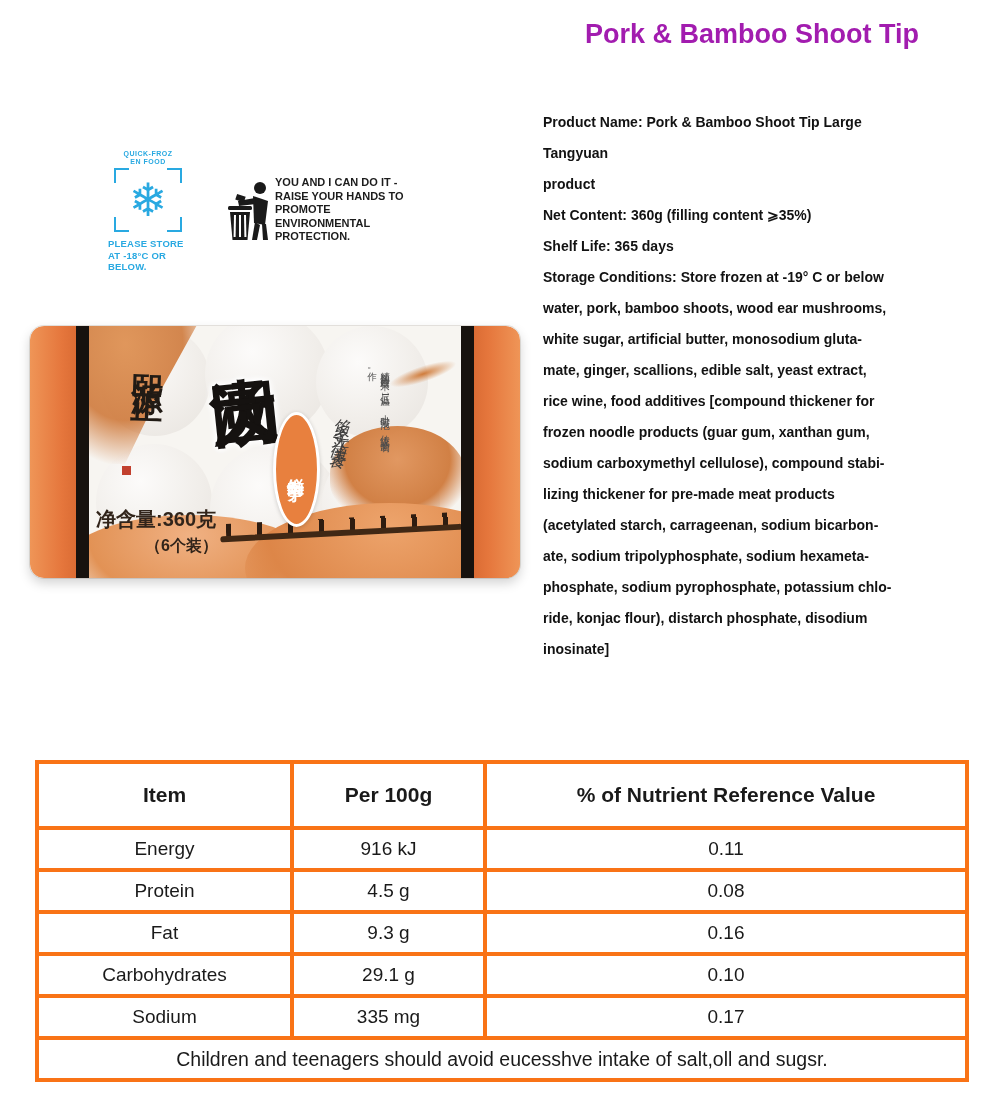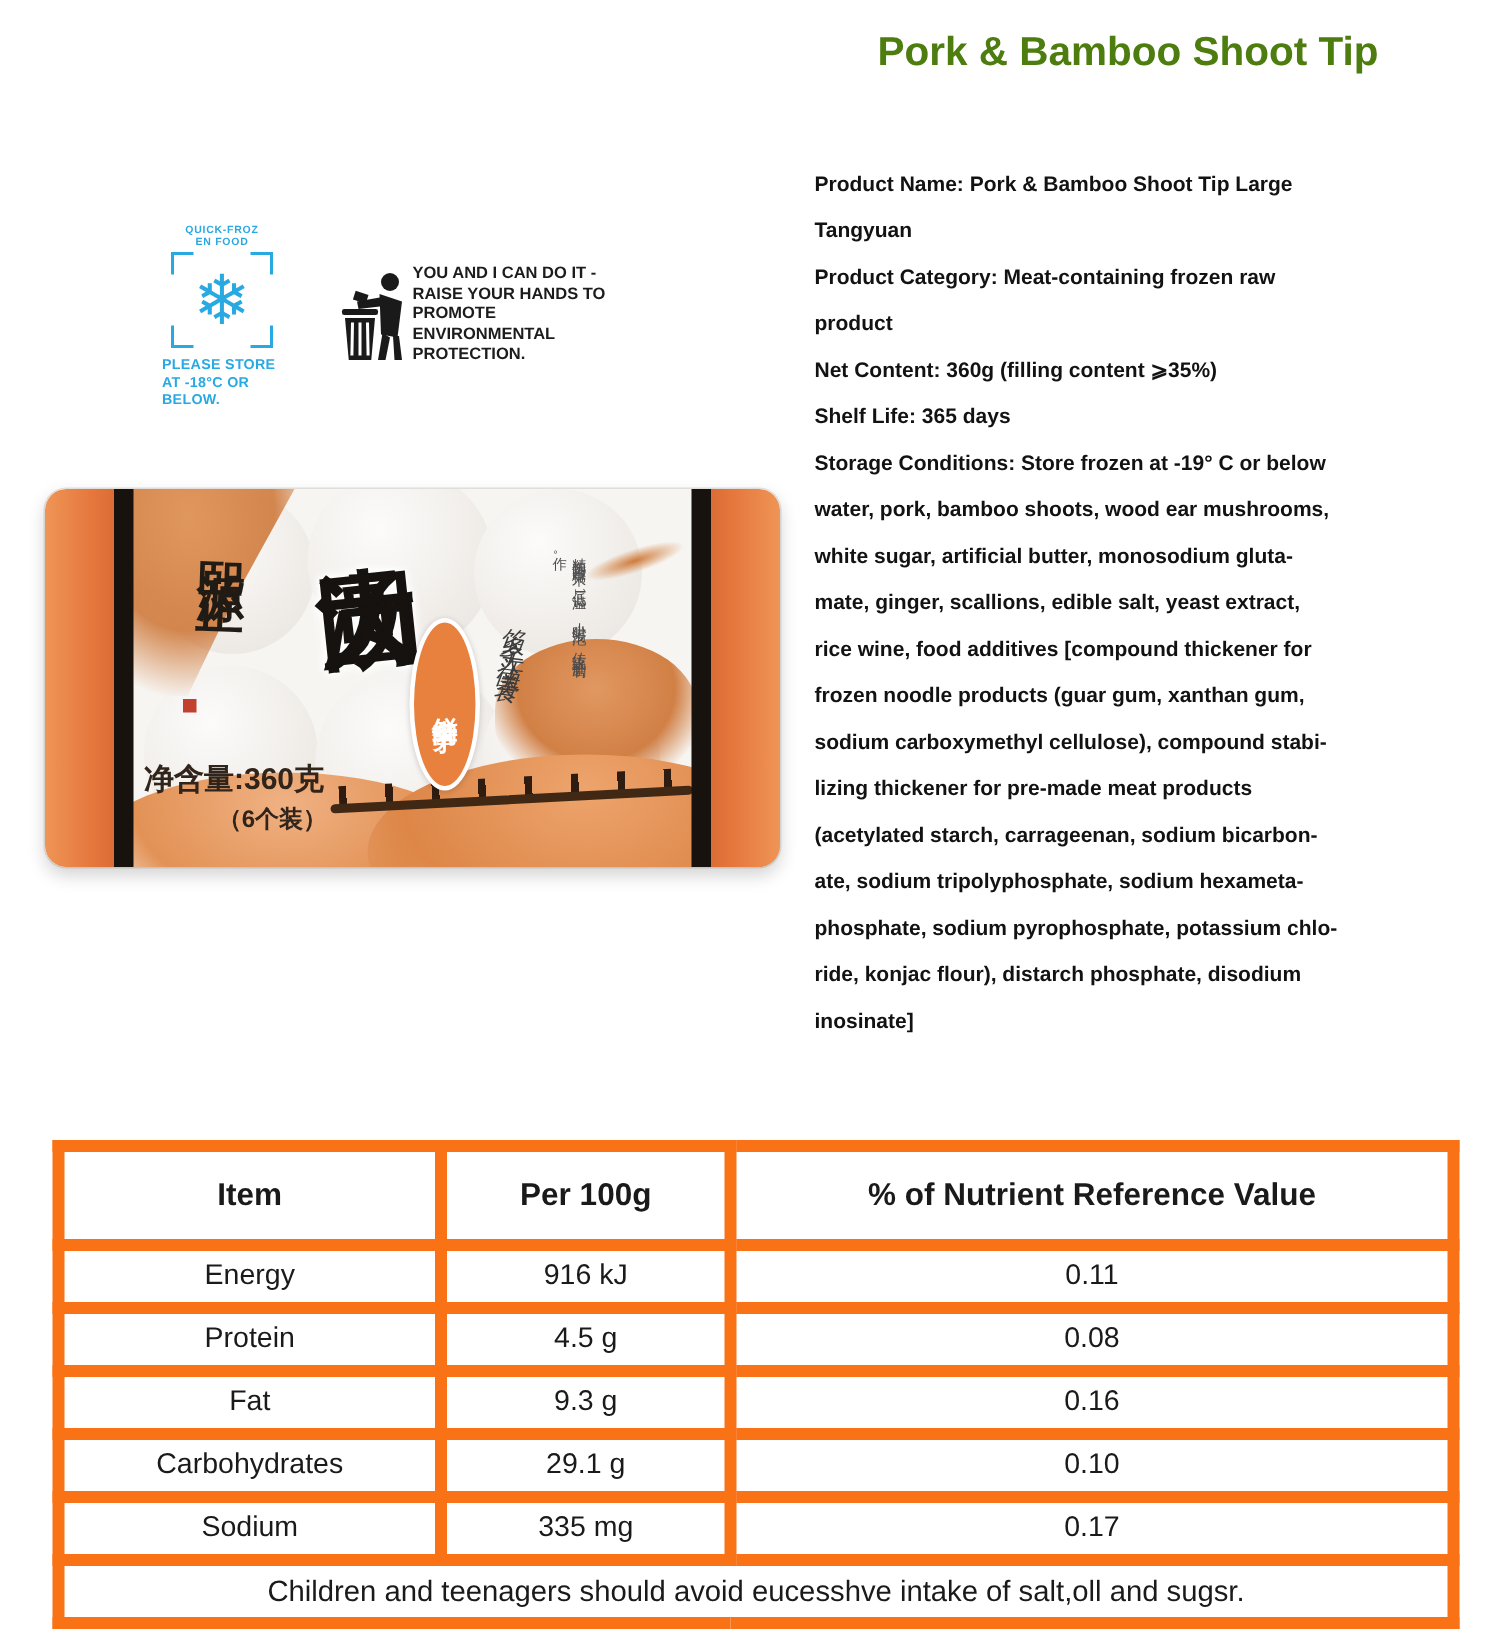--- a/index.html
+++ b/index.html
@@ -5,21 +5,21 @@
   * { margin:0; padding:0; box-sizing:border-box; }
   html,body { background:#ffffff; }
   body {
     width:1000px; height:1100px; position:relative; overflow:hidden;
     font-family:"Liberation Sans", sans-serif; color:#1a1a1a;
   }
 
   
   .page-title {
     position:absolute; left:585px; top:14px; width:400px;
-    font-size:27px; font-weight:bold; line-height:41px; color:#4d7c0f;
+    font-size:27px; font-weight:bold; line-height:41px; color:#a21caf;
   }
 
   
   .details {
     position:absolute; left:543px; top:107px; width:445px;
     font-size:14px; font-weight:bold; line-height:31px; color:#121212;
   }
 
   
   .frozen-label { position:absolute; left:108px; top:150px; width:80px; color:#29a9e1; }
@@ -124,39 +124,38 @@
 
   .net-content { position:absolute; left:64px; top:180px; width:124px; text-align:center; color:#31241a; }
   .net-line1 { font-size:20px; font-weight:bold; }
   .net-line2 { font-size:16px; font-weight:bold; margin-top:3px;text-align:right; }
 
   
   .nutrition {
     position:absolute; left:35px; top:760px; width:930px;
     border-collapse:collapse; table-layout:fixed; text-align:center;
   }
-  .nutrition th, .nutrition td { border:8px solid #f97316; }
+  .nutrition th, .nutrition td { border:4px solid #f97316; }
   .nutrition th { height:66px; font-size:21px; font-weight:bold; }
   .nutrition td { height:42px; font-size:19px; font-weight:normal; }
   .col-item { width:255px; }
   .col-per { width:193px; }
   .col-nrv { width:482px; }
   .nutrition .footer-cell { height:42px; font-size:19.5px; }
 </style>
 </head>
 <body>
 
 <div class="page-title">
   <div>Pork &amp; Bamboo Shoot Tip</div>
 </div>
 
 <div class="details">
     <div>Product Name: Pork &amp; Bamboo Shoot Tip Large</div>
     <div>Tangyuan</div>
-    <div>Product Category: Meat-containing frozen raw</div>
     <div>product</div>
     <div>Net Content: 360g (filling content ⩾35%)</div>
     <div>Shelf Life: 365 days</div>
     <div>Storage Conditions: Store frozen at -19° C or below</div>
     <div>water, pork, bamboo shoots, wood ear mushrooms,</div>
     <div>white sugar, artificial butter, monosodium gluta-</div>
     <div>mate, ginger, scallions, edible salt, yeast extract,</div>
     <div>rice wine, food additives [compound thickener for</div>
     <div>frozen noodle products (guar gum, xanthan gum,</div>
     <div>sodium carboxymethyl cellulose), compound stabi-</div>

